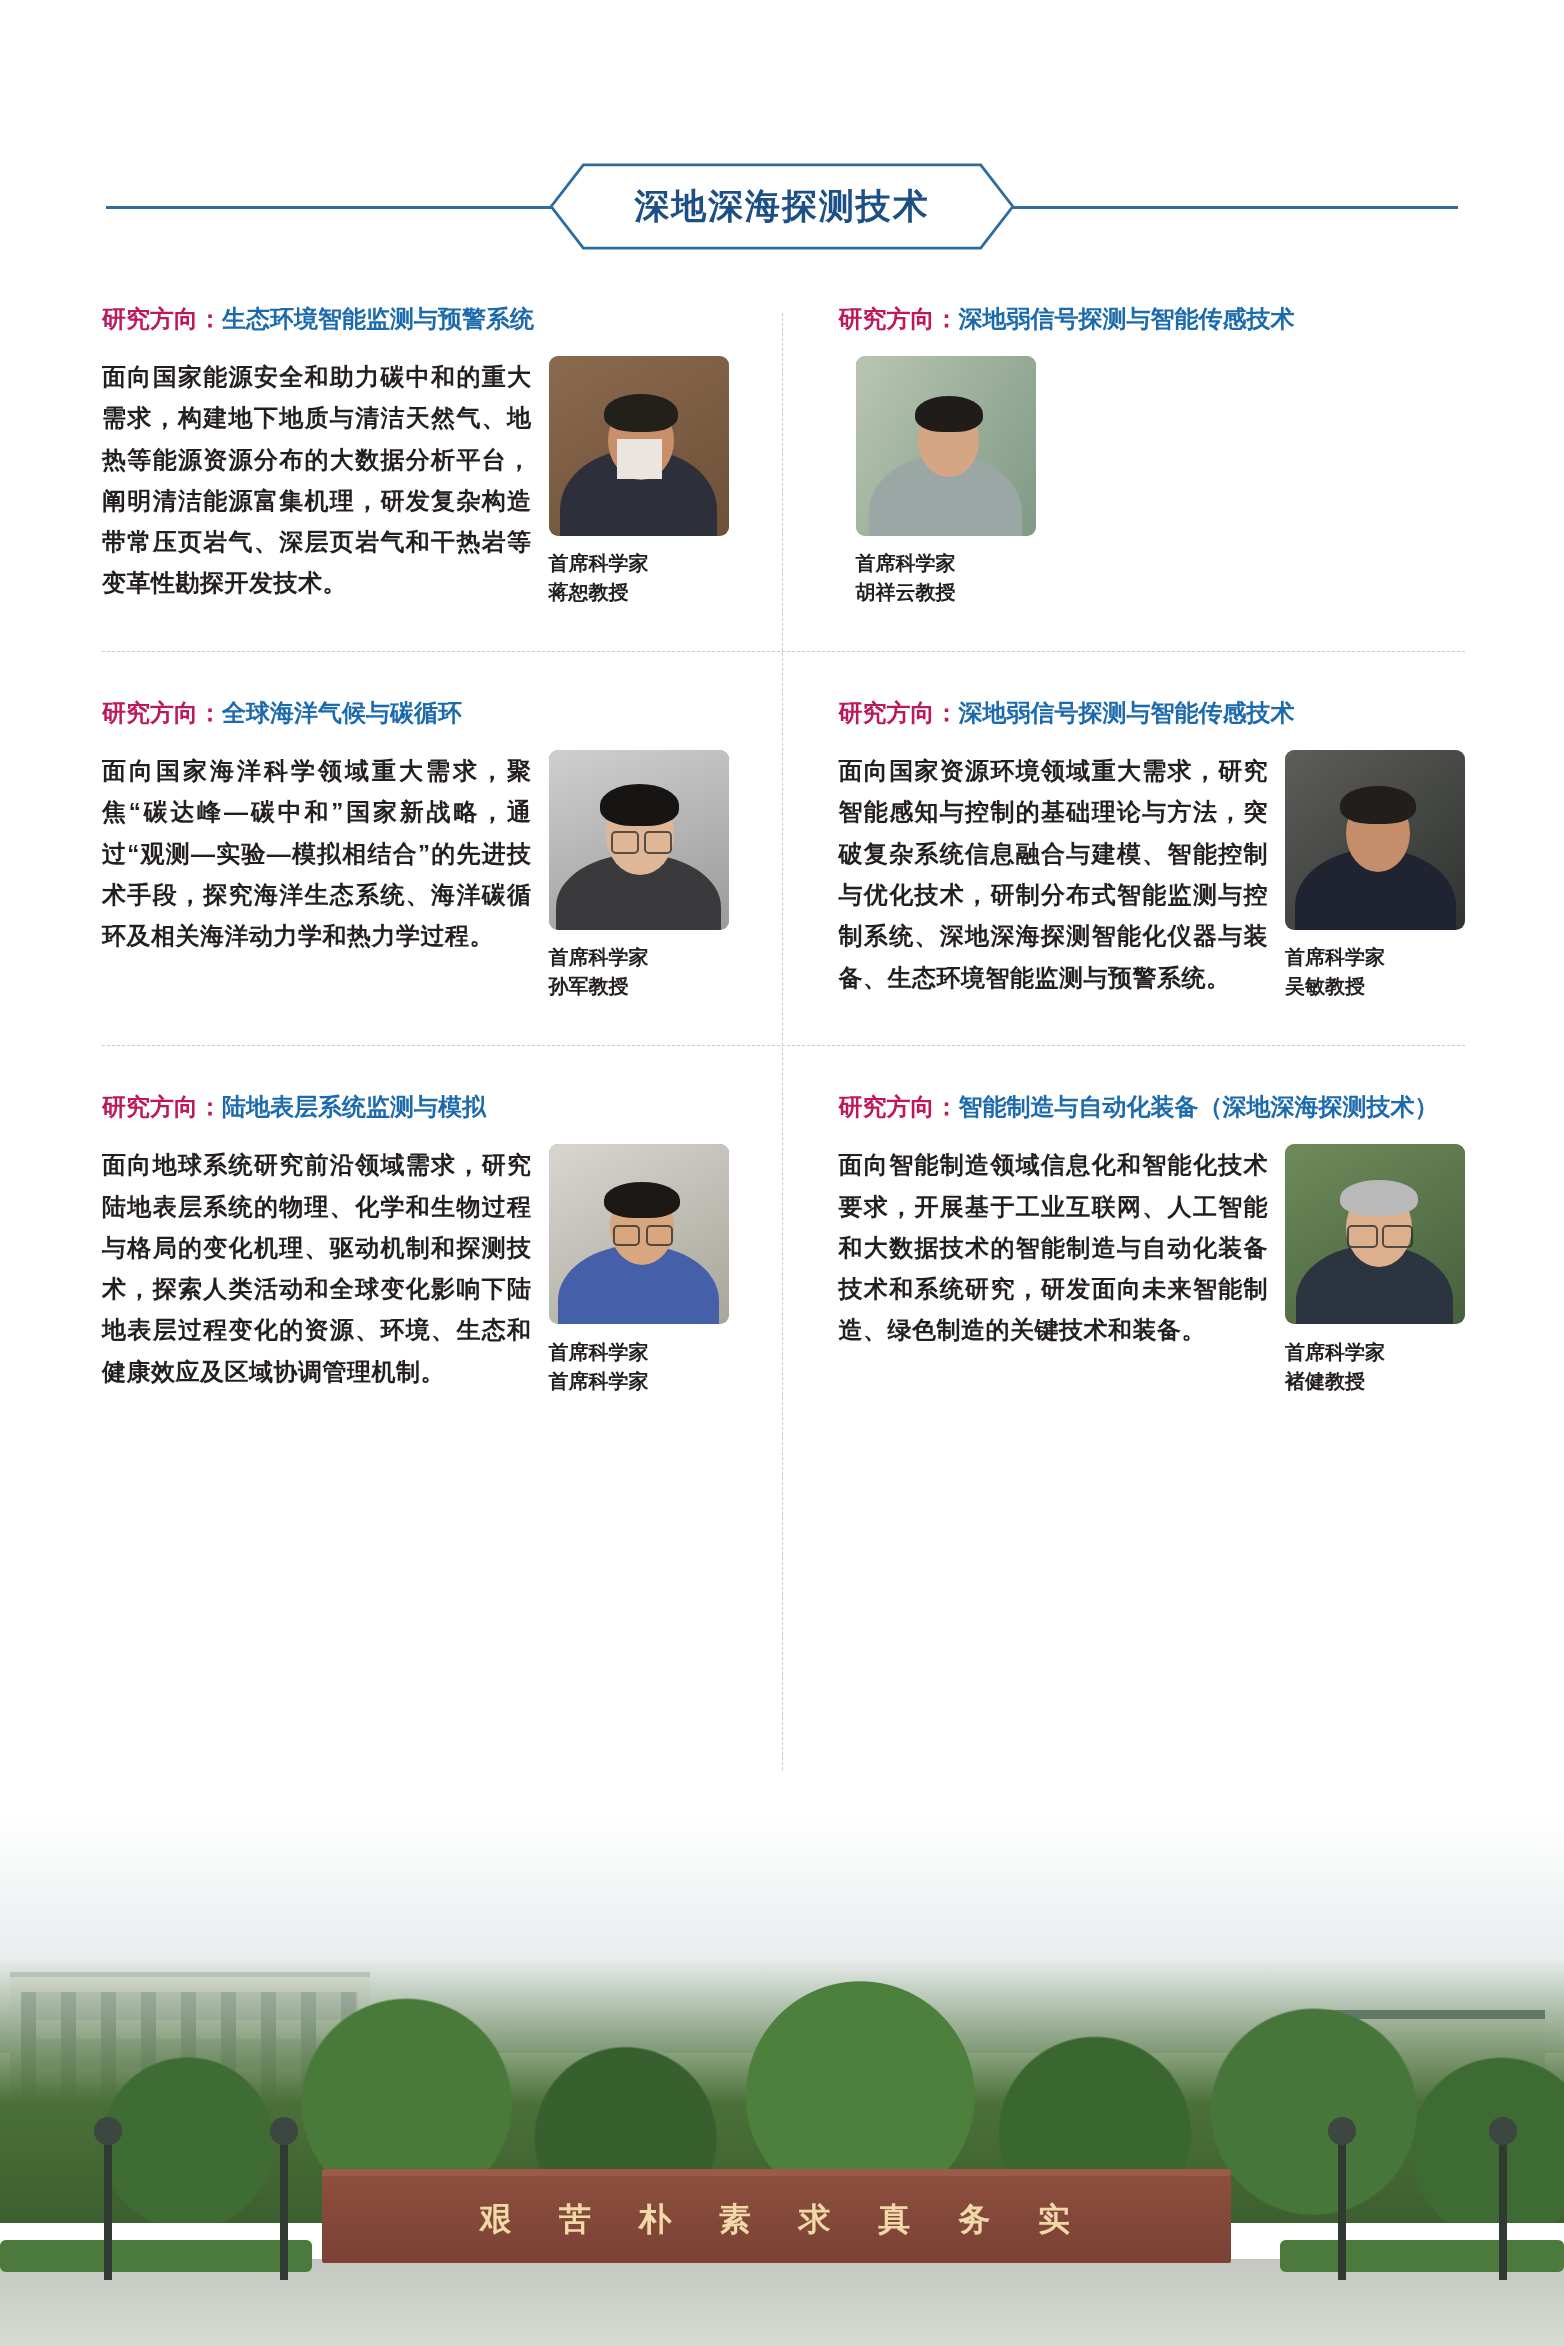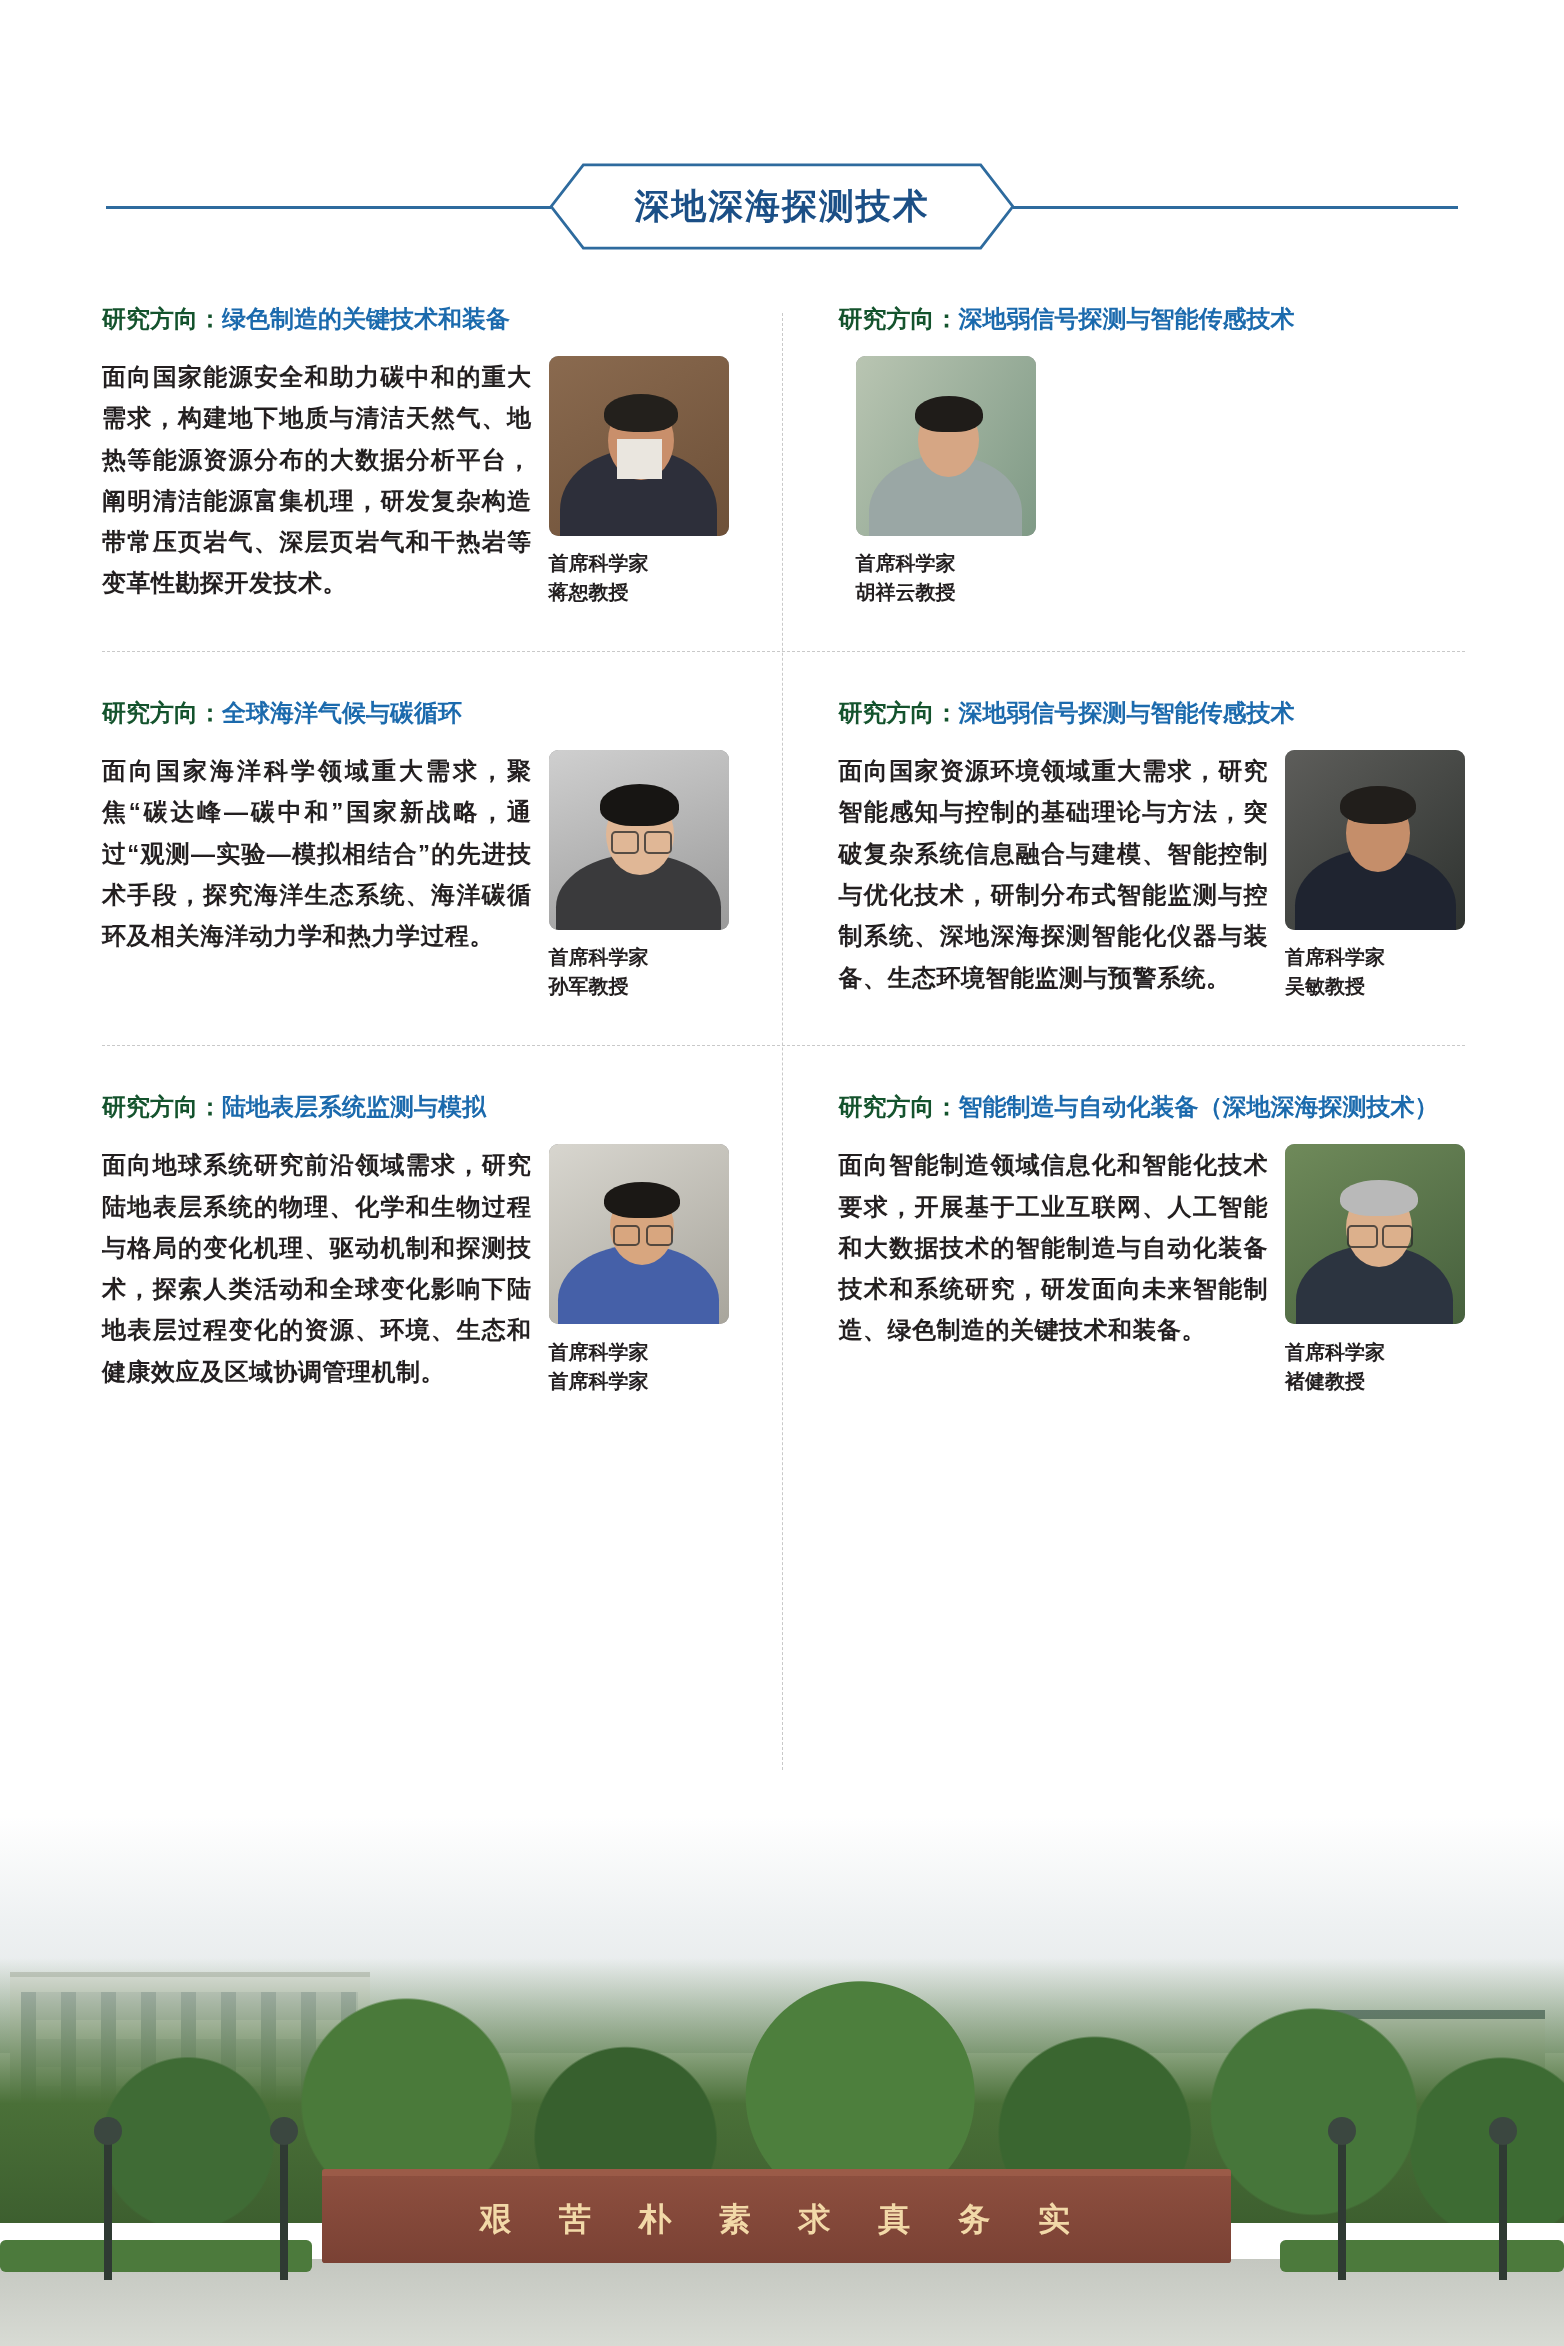--- a/index.html
+++ b/index.html
@@ -82,21 +82,21 @@
     height: 1457px;
   }
 
   .card-title {
     font-size: 24px;
     font-weight: bold;
     color: #1b6aad;
     margin-bottom: 21px;
     white-space: nowrap;
   }
-  .card-title .label { color: #14532d; }
+  .card-title .label { color: #be185d; }
   .card-body {
     display: flex;
     align-items: flex-start;
     font-weight: bold;
   }
   .card-text {
     font-size: 24px;
     line-height: 1.72;
     color: #231f20;
     text-align: justify;
@@ -274,21 +274,21 @@
     <div class="banner-title">深地深海探测技术</div>
   </div>
 </div>
 
 <div class="grid">
   <div class="vsep"></div>
 
   <div class="row">
     <div class="col left">
       <div class="card-title">
-        <span class="label">研究方向：</span><span>绿色制造的关键技术和装备</span>
+        <span class="label">研究方向：</span><span>生态环境智能监测与预警系统</span>
       </div>
       <div class="card-body">
         <div class="card-text">面向国家能源安全和助力碳中和的重大需求，构建地下地质与清洁天然气、地热等能源资源分布的大数据分析平台，阐明清洁能源富集机理，研发复杂构造带常压页岩气、深层页岩气和干热岩等变革性勘探开发技术。</div>
         <div class="person">
           <div class="photo">
             <div class="bg" style="background:linear-gradient(150deg,#8a6a4f,#6d5038);"></div>
             <div class="fig-body" style="left:11.4px;bottom:0;width:157px;height:87px;background:#2d2f3a;"></div>
             <div class="fig-head" style="left:59px;top:45px;width:66px;height:79px;background:#c98f6b;"></div>
             <div class="hair" style="left:55px;top:38px;width:74px;height:38px;background:#23201c;"></div>
             <div class="fig-body" style="left:68px;bottom:57px;width:45px;height:40px;background:#eae6df;border-radius:0;"></div>

